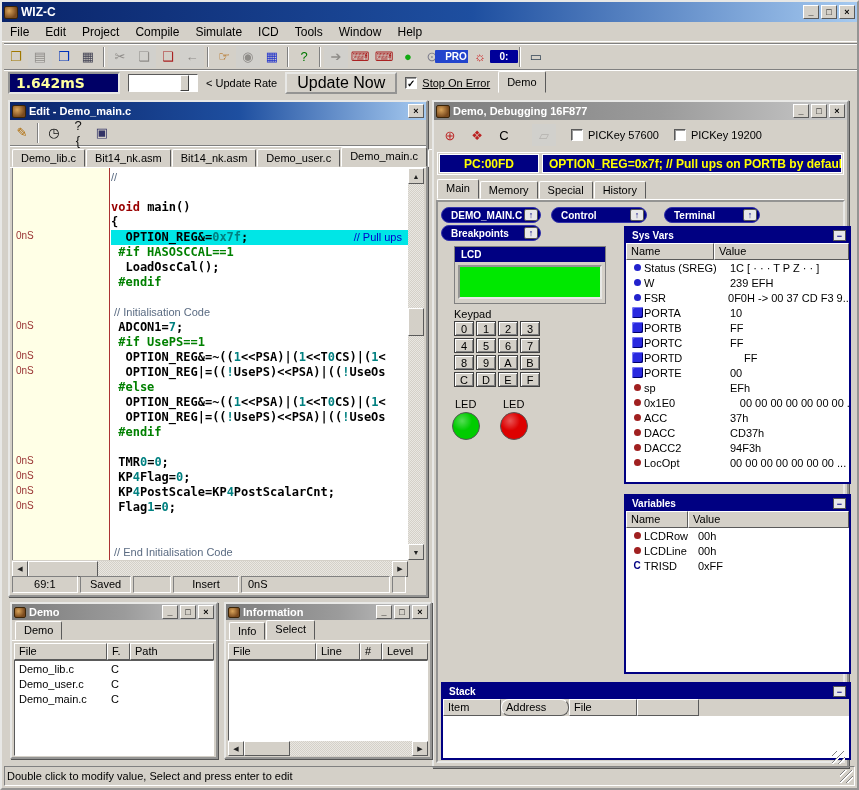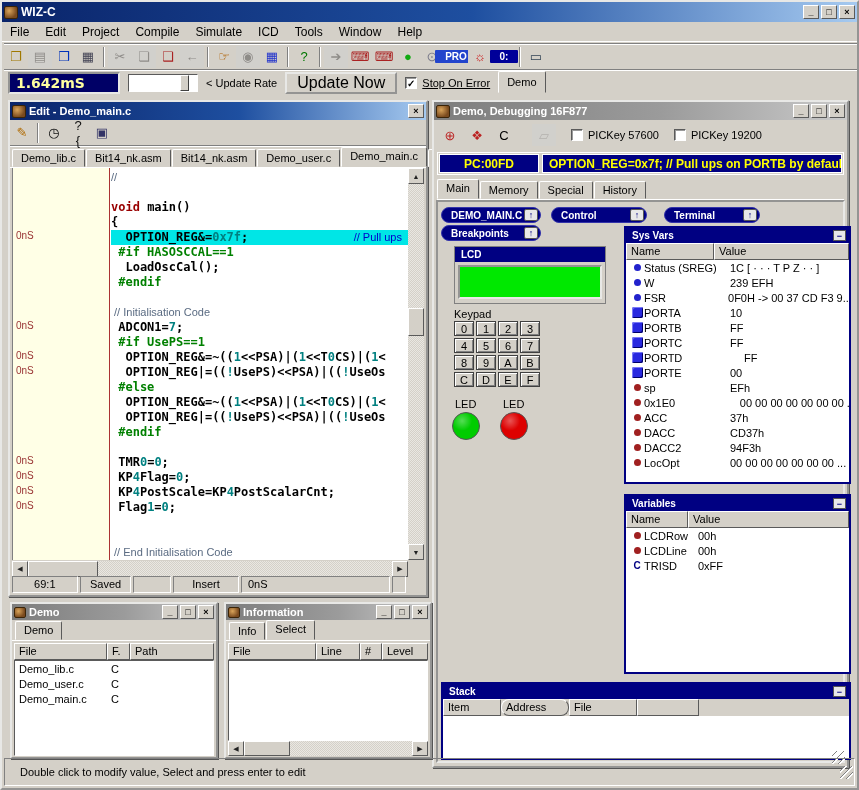--- a/index.html
+++ b/index.html
@@ -619,19 +619,19 @@
     </div>
     <div class="sunken" style="margin:0 2px;background:#fff;height:81px;"></div>
     <div class="sb" style="margin:0 2px;height:15px;display:flex;">
       <div class="raised sbbtn" style="height:15px;">◀</div>
       <div class="raised sbthumb" style="width:46px;height:15px;"></div>
       <span class="tgrow"></span>
       <div class="raised sbbtn" style="height:15px;">▶</div>
     </div>
   </div>
 
-  <div style="position:absolute;left:2px;right:2px;bottom:2px;height:28px;border:1px solid;
-              border-color:#808080 #fff #fff #808080;display:flex;align-items:center;padding-left:15px;gap:31px;">
+  <div style="position:absolute;left:2px;right:2px;bottom:2px;height:20px;border:1px solid;
+              border-color:#808080 #fff #fff #808080;display:flex;align-items:center;padding-left:2px;gap:31px;">
     <span>Double click to modify value, Select and press enter to edit</span>
     <span class="tgrow"></span>
     <span class="grip" style="position:static;margin-right:1px;"></span>
   </div>
 </div>
 
 </body></html>

